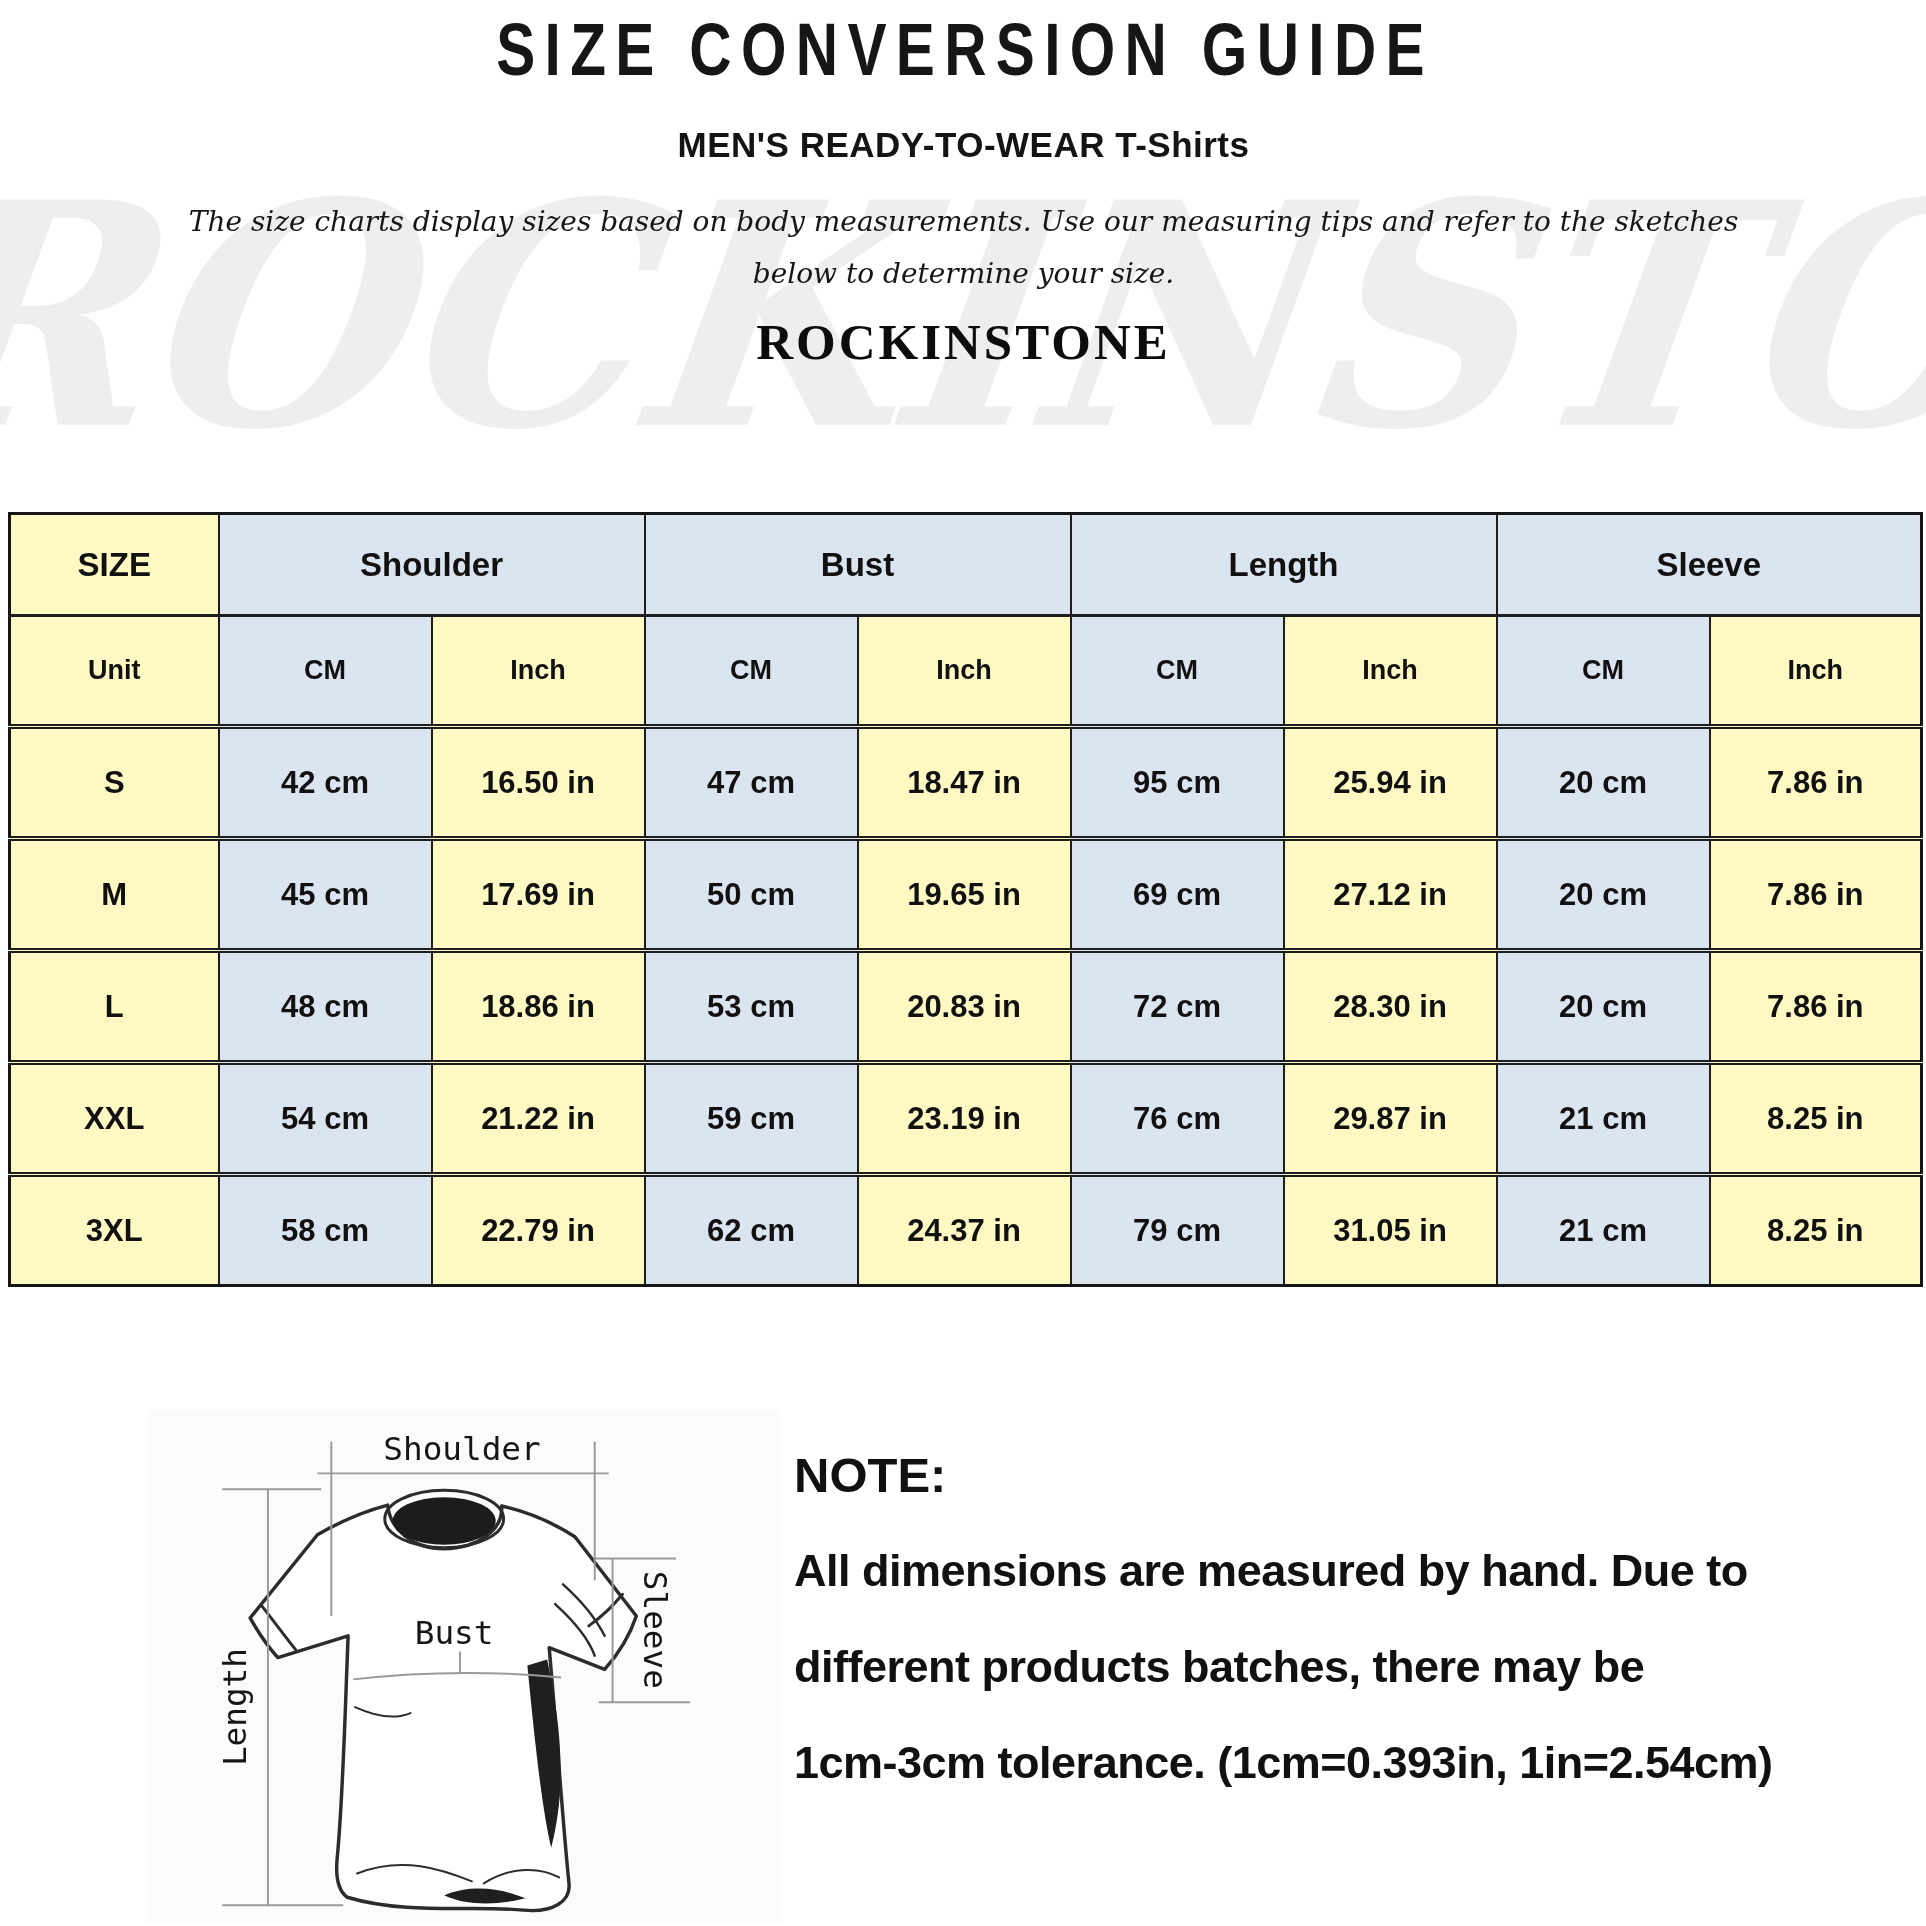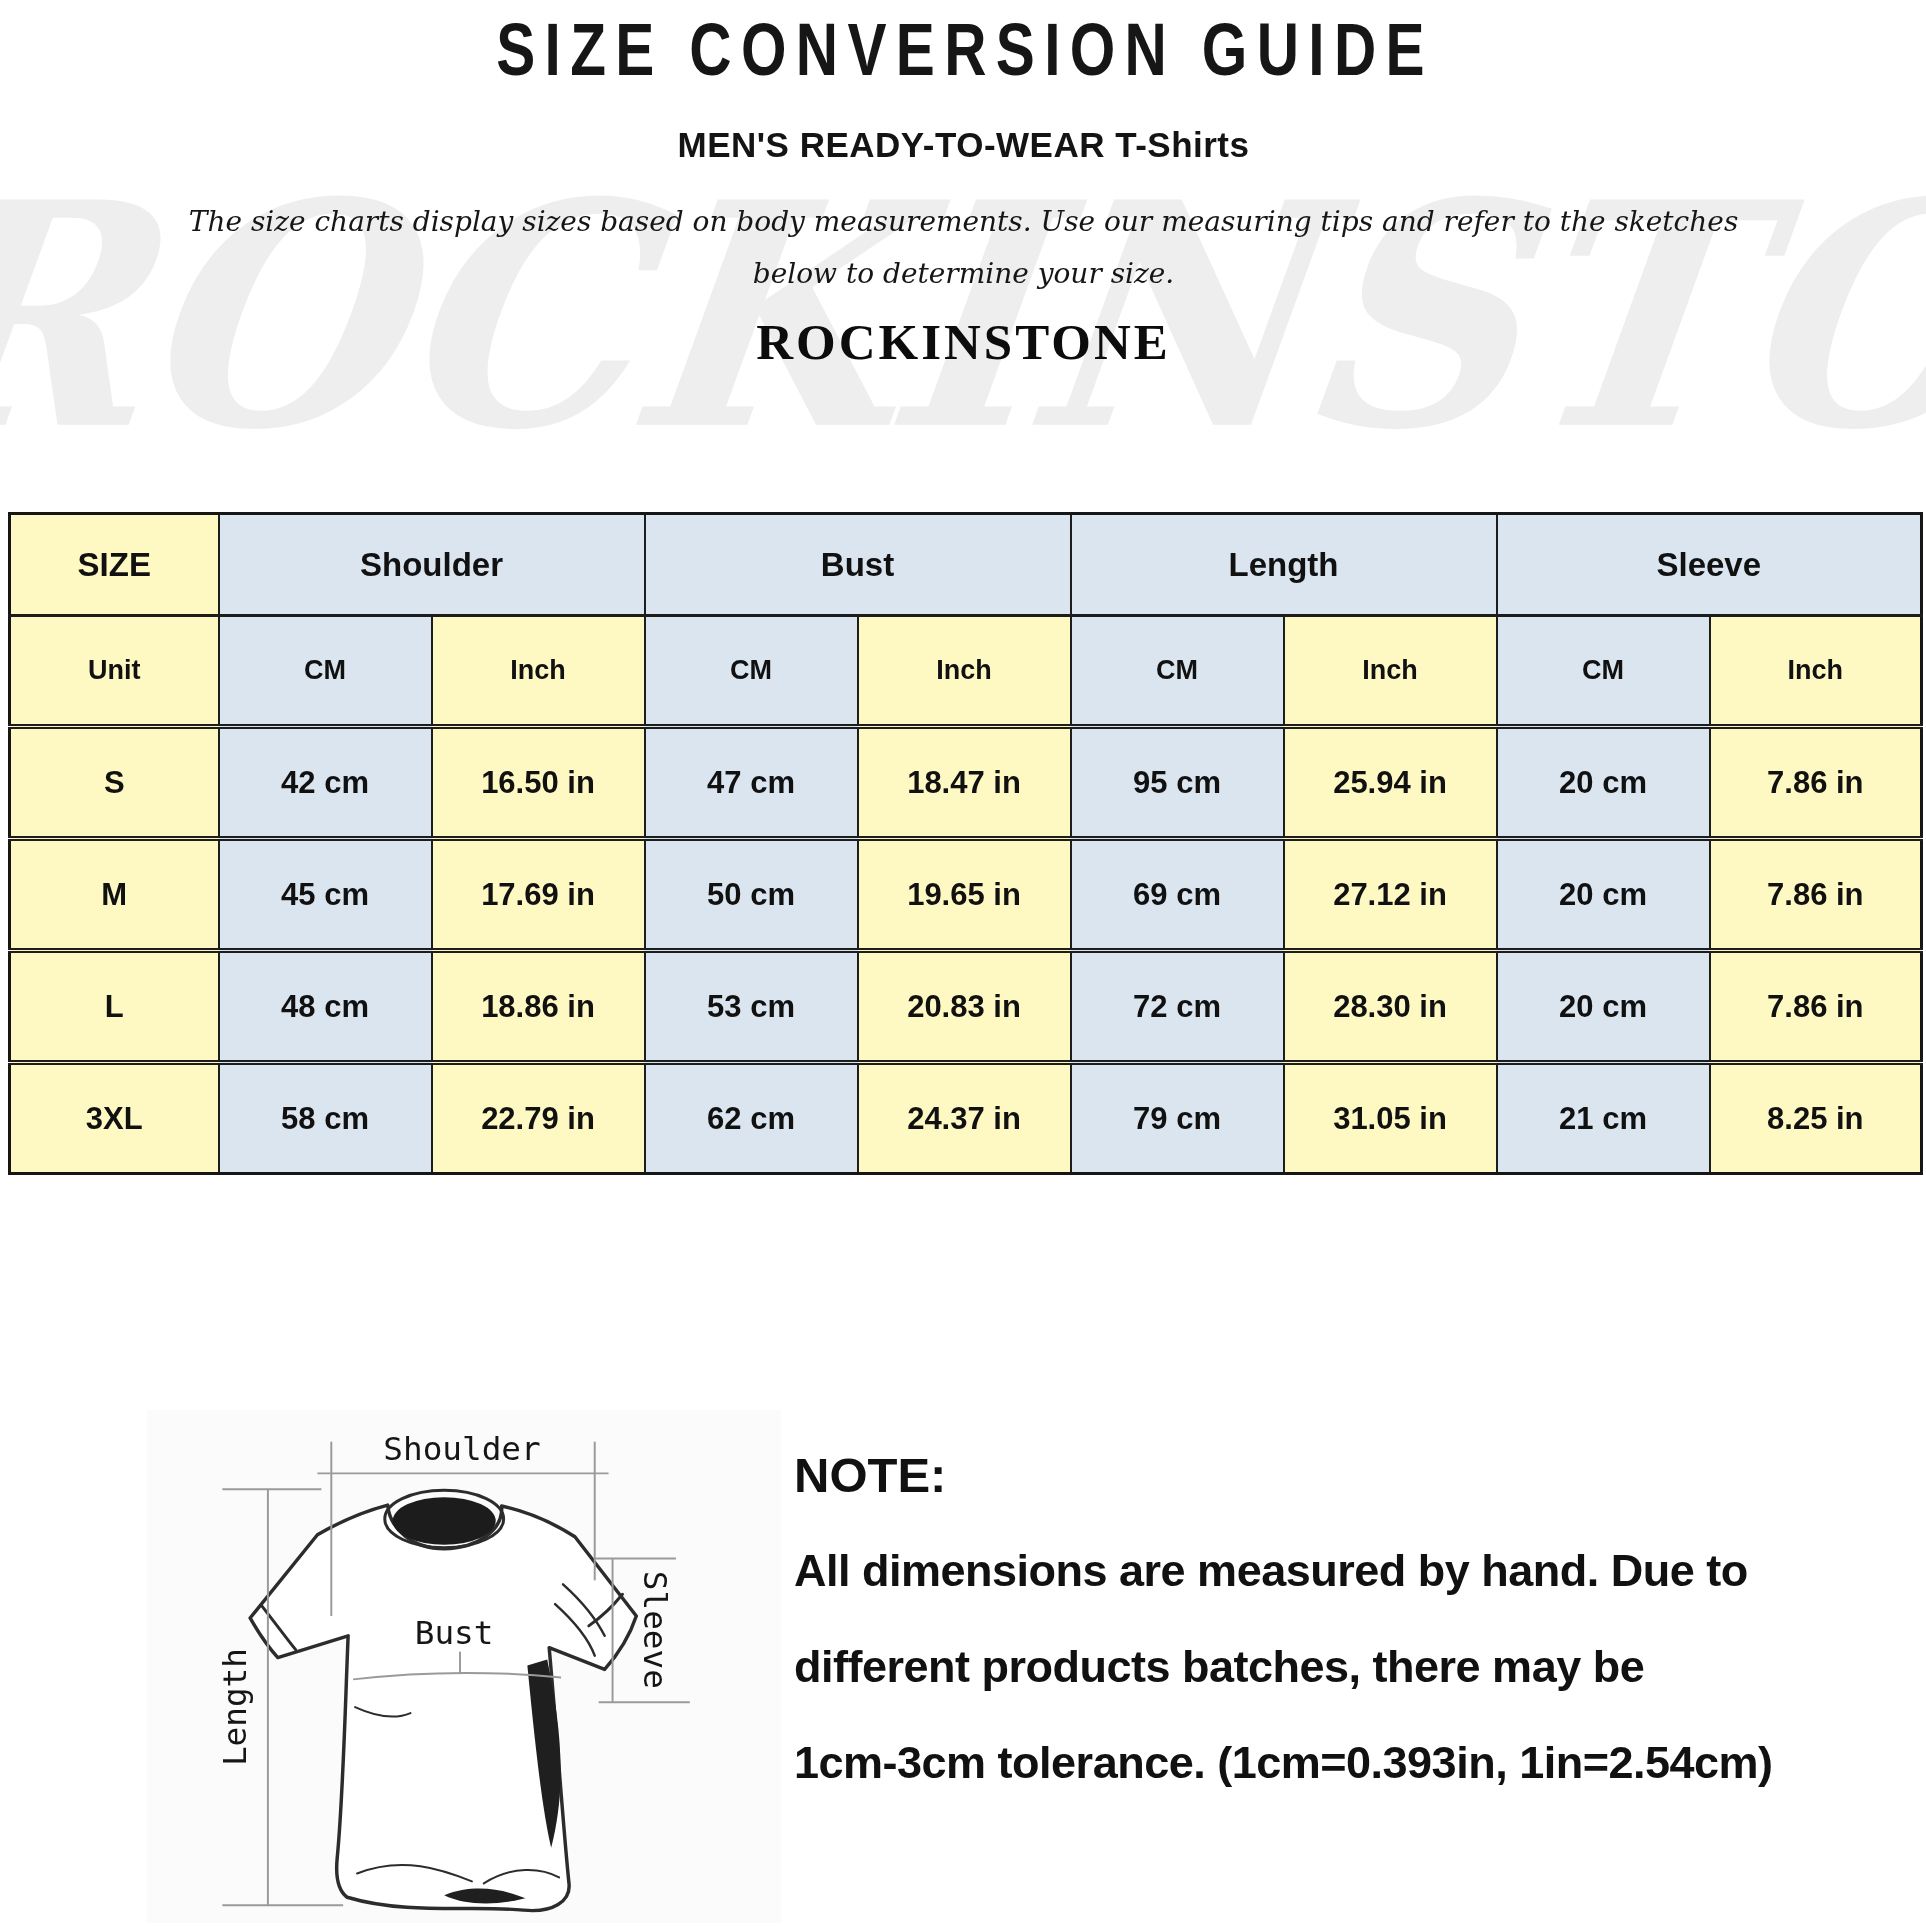--- a/index.html
+++ b/index.html
@@ -131,20 +131,31 @@
     <tr class="data-row">
       <td class="white">L</td>
       <td class="blue">48 cm</td>
       <td class="white">18.86 in</td>
       <td class="blue">53 cm</td>
       <td class="white">20.83 in</td>
       <td class="blue">72 cm</td>
       <td class="white">28.30 in</td>
       <td class="blue">20 cm</td>
       <td class="white">7.86 in</td>
+    </tr>
+    <tr class="data-row">
+      <td class="white">XXL</td>
+      <td class="blue">54 cm</td>
+      <td class="white">21.22 in</td>
+      <td class="blue">59 cm</td>
+      <td class="white">23.19 in</td>
+      <td class="blue">76 cm</td>
+      <td class="white">29.87 in</td>
+      <td class="blue">21 cm</td>
+      <td class="white">8.25 in</td>
     </tr>
     <tr class="data-row">
       <td class="white">3XL</td>
       <td class="blue">58 cm</td>
       <td class="white">22.79 in</td>
       <td class="blue">62 cm</td>
       <td class="white">24.37 in</td>
       <td class="blue">79 cm</td>
       <td class="white">31.05 in</td>
       <td class="blue">21 cm</td>

